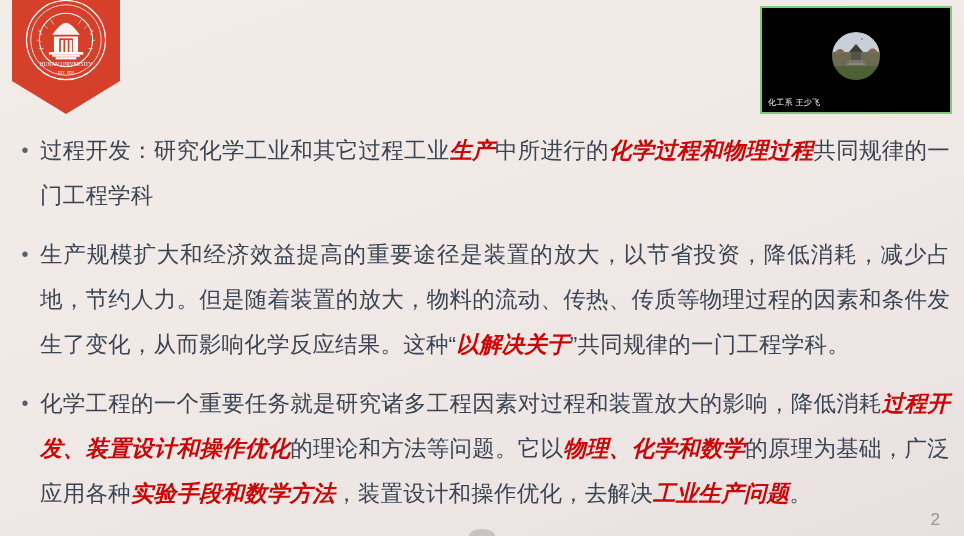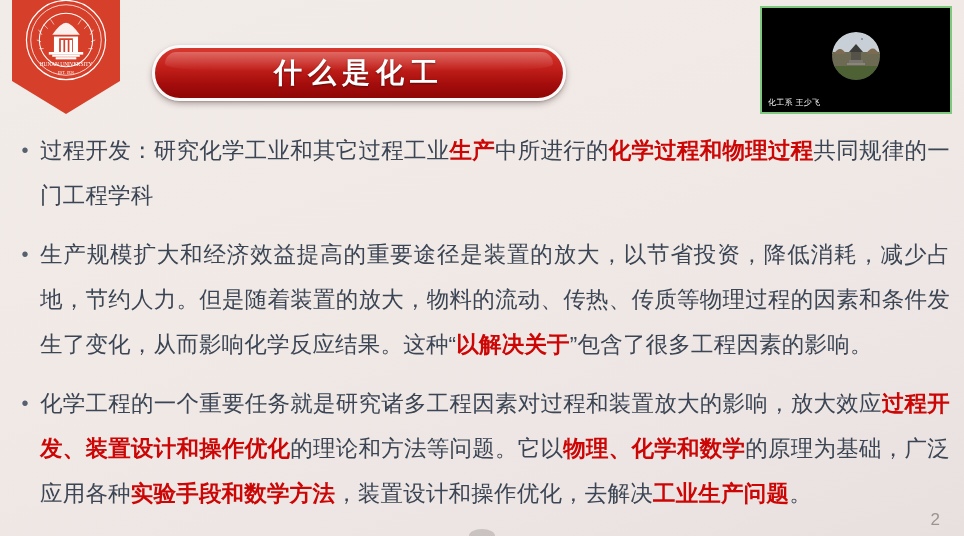--- a/index.html
+++ b/index.html
@@ -78,21 +78,21 @@
   }
   .para{
     flex:1 1 auto;
     color:#3b4554;
     font-size:22.5px;
     line-height:45px;
     letter-spacing:.2px;
     text-align:justify;
     text-justify:inter-ideograph;
   }
-  .hl{color:#cc0505;font-weight:bold;}
+  .hl{color:#cc0505;font-weight:bold;font-style:italic;}
   
   .page-num{
     position:absolute;right:24px;bottom:6px;
     color:#9d9490;font-size:17px;
   }
   .bottom-dot{
     position:absolute;left:50%;bottom:-7px;transform:translateX(-50%);
     width:26px;height:14px;border-radius:50%;
     background:rgba(160,152,150,.45);
   }
@@ -121,23 +121,20 @@
         <rect x="54" y="50" width="3" height="14" fill="#ffffff"></rect>
         <rect x="30" y="64" width="40" height="3" fill="#ffffff"></rect>
         <rect x="34" y="67" width="32" height="2.5" fill="#ffffff"></rect>
         <rect x="38" y="70" width="24" height="2.5" fill="#ffffff"></rect>
         <text x="50" y="80" text-anchor="middle" font-size="6.2" font-family="Liberation Serif, serif" fill="#ffffff">HUNAN UNIVERSITY</text>
         <text x="50" y="89" text-anchor="middle" font-size="4.6" font-family="Liberation Serif, serif" fill="#ffffff">EST. 1926</text>
       </svg>
     </div>
   </div>
 
-  <div class="title-pill">
-    <span class="title-text">什么是化工</span>
-  </div>
 
   <div class="video-panel">
     <div class="avatar">
       <svg viewBox="0 0 48 48" aria-hidden="true">
         <defs>
           <clipPath id="cc">
               <circle cx="24" cy="24" r="24"></circle>
             </clipPath>
         </defs>
         <g clip-path="url(#cc)">
@@ -159,26 +156,26 @@
 
   <div class="content">
 
     <div class="bullet-row">
       <div class="bullet-dot">•</div>
       <div class="para"><span>过程开发：研究化学工业和其它过程工业</span><span class="hl">生产</span><span>中所进行的</span><span class="hl">化学过程和物理过程</span><span>共同规律的一门工程学科</span></div>
     </div>
 
     <div class="bullet-row">
       <div class="bullet-dot">•</div>
-      <div class="para"><span>生产规模扩大和经济效益提高的重要途径是装置的放大，以节省投资，降低消耗，减少占地，节约人力。但是随着装置的放大，物料的流动、传热、传质等物理过程的因素和条件发生了变化，从而影响化学反应结果。这种“</span><span class="hl">以解决关于</span><span>”包含了很多工程因素的影响。</span></div>
+      <div class="para"><span>生产规模扩大和经济效益提高的重要途径是装置的放大，以节省投资，降低消耗，减少占地，节约人力。但是随着装置的放大，物料的流动、传热、传质等物理过程的因素和条件发生了变化，从而影响化学反应结果。这种“</span><span class="hl">以解决关于</span><span>”共同规律的一门工程学科。</span></div>
     </div>
 
     <div class="bullet-row">
       <div class="bullet-dot">•</div>
-      <div class="para"><span>化学工程的一个重要任务就是研究诸多工程因素对过程和装置放大的影响，放大效应</span><span class="hl">过程开发、装置设计和操作优化</span><span>的理论和方法等问题。它以</span><span class="hl">物理、化学和数学</span><span>的原理为基础，广泛应用各种</span><span class="hl">实验手段和数学方法</span><span>，装置设计和操作优化，去解决</span><span class="hl">工业生产问题</span><span>。</span></div>
+      <div class="para"><span>化学工程的一个重要任务就是研究诸多工程因素对过程和装置放大的影响，降低消耗</span><span class="hl">过程开发、装置设计和操作优化</span><span>的理论和方法等问题。它以</span><span class="hl">物理、化学和数学</span><span>的原理为基础，广泛应用各种</span><span class="hl">实验手段和数学方法</span><span>，装置设计和操作优化，去解决</span><span class="hl">工业生产问题</span><span>。</span></div>
     </div>
 
   </div>
 
   <div class="page-num">2</div>
   <div class="bottom-dot"></div>
 
 </div>
 
 </body></html>

